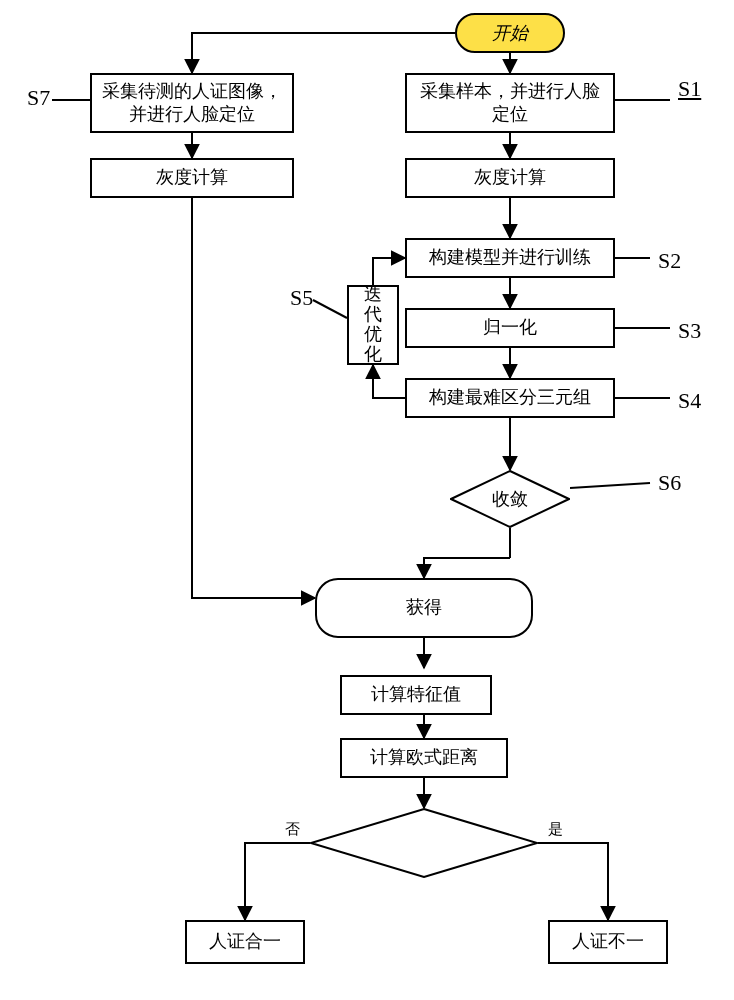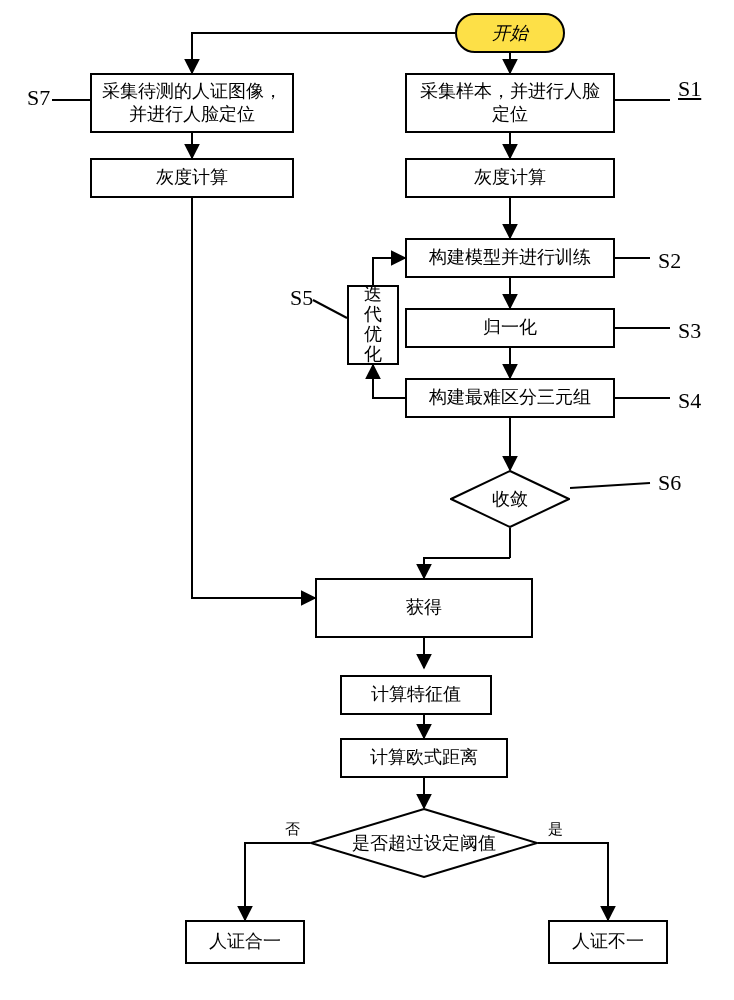--- a/index.html
+++ b/index.html
@@ -160,37 +160,36 @@
 <div class="label" style="left:290px; top:285px;">S5</div>
 
 <div class="diamond" style="left:450px; top:470px; width:120px; height:58px;">
   <svg class="diamond-shape" viewBox="0 0 120 58" preserveAspectRatio="none">
     <polygon points="60,1 119,29 60,57 1,29" fill="#fff" stroke="#000" stroke-width="2"></polygon>
   </svg>
   <span class="diamond-text">收敛</span>
 </div>
 <div class="label" style="left:658px; top:470px;">S6</div>
 
-<div class="box vbox" style="left:315px; top:578px; width:218px; height:60px;">
+<div class="box vbox" style="left:315px; top:578px; width:218px; height:60px;border-radius:23px;">
   <span>获得</span>
 </div>
 
 <div class="box" style="left:340px; top:675px; width:152px; height:40px;">
   <span>计算特征值</span>
 </div>
 
 <div class="box" style="left:340px; top:738px; width:168px; height:40px;">
   <span>计算欧式距离</span>
 </div>
 
 <div class="diamond" style="left:310px; top:808px; width:228px; height:70px;">
   <svg class="diamond-shape" viewBox="0 0 228 70" preserveAspectRatio="none">
     <polygon points="114,1 227,35 114,69 1,35" fill="#fff" stroke="#000" stroke-width="2"></polygon>
   </svg>
-  <span class="diamond-text">是否超过设定阈值</span>
 </div>
 
 <div class="label small" style="left:285px; top:820px;">否</div>
 <div class="label small" style="left:548px; top:820px;">是</div>
 
 <div class="box" style="left:185px; top:920px; width:120px; height:44px;">
   <span>人证合一</span>
 </div>
 <div class="box" style="left:548px; top:920px; width:120px; height:44px;">
   <span>人证不一</span>

